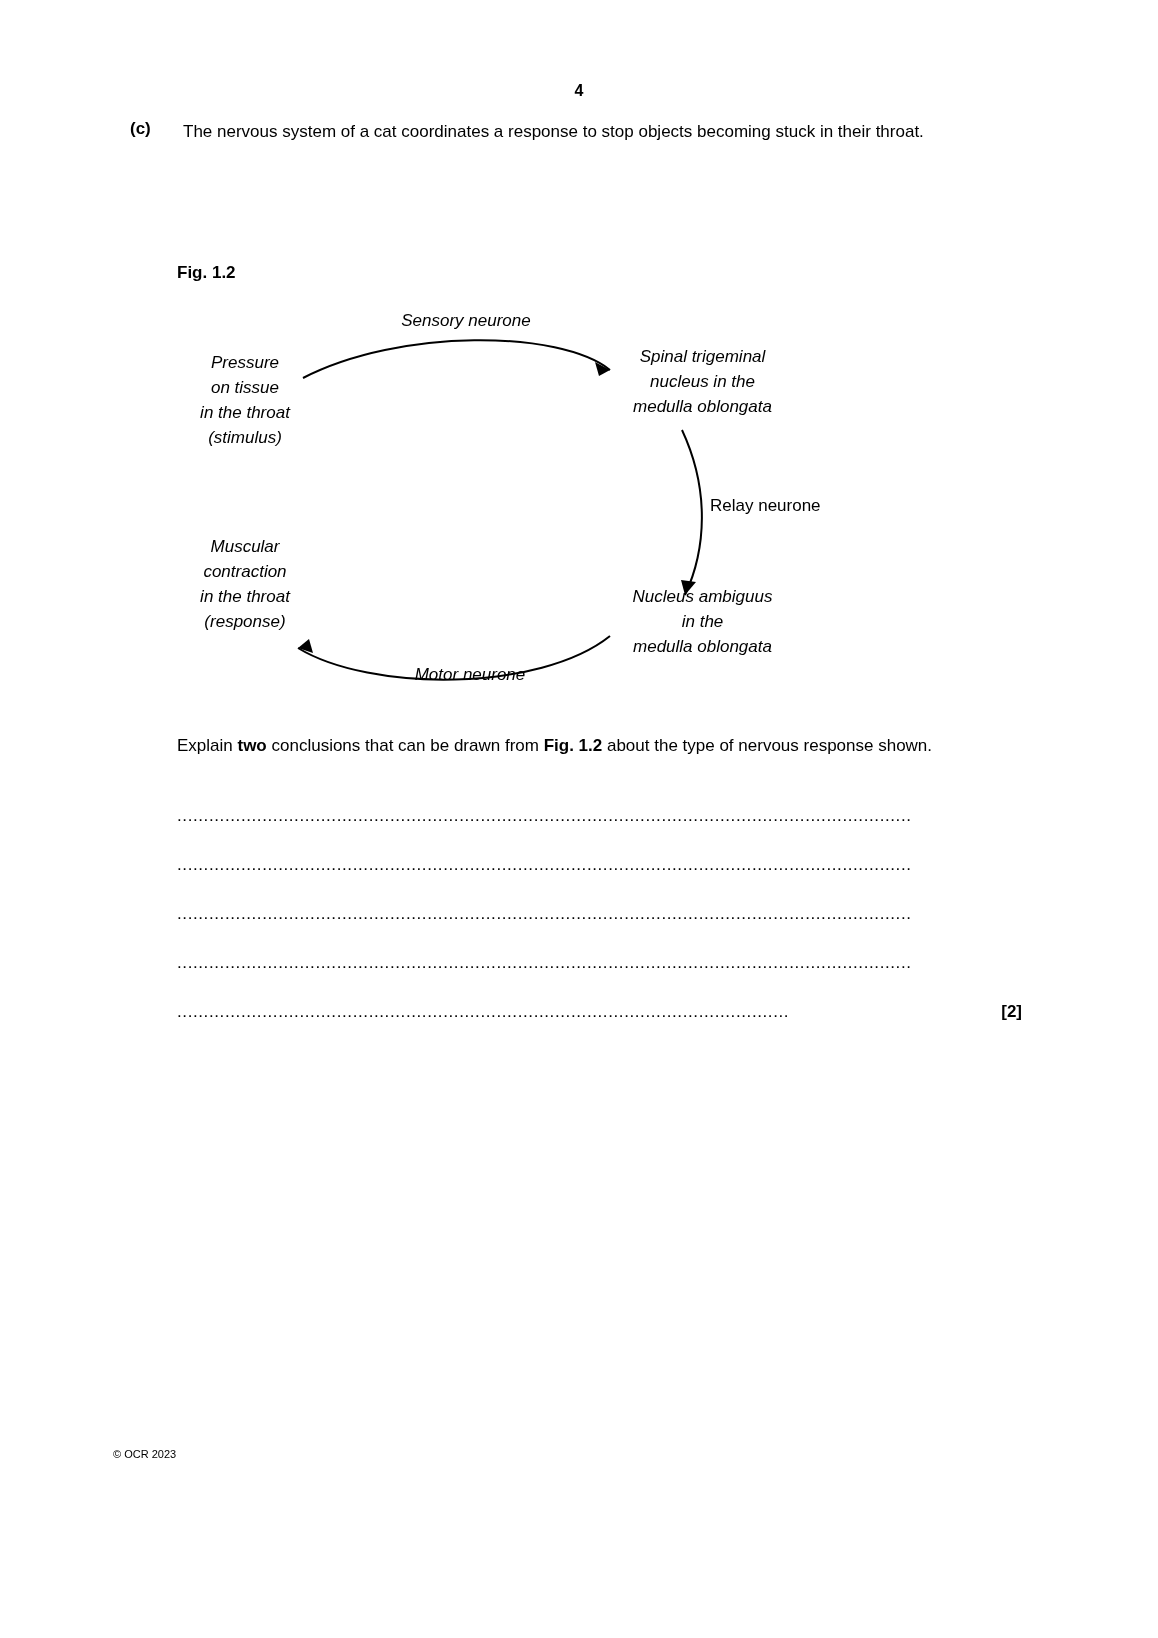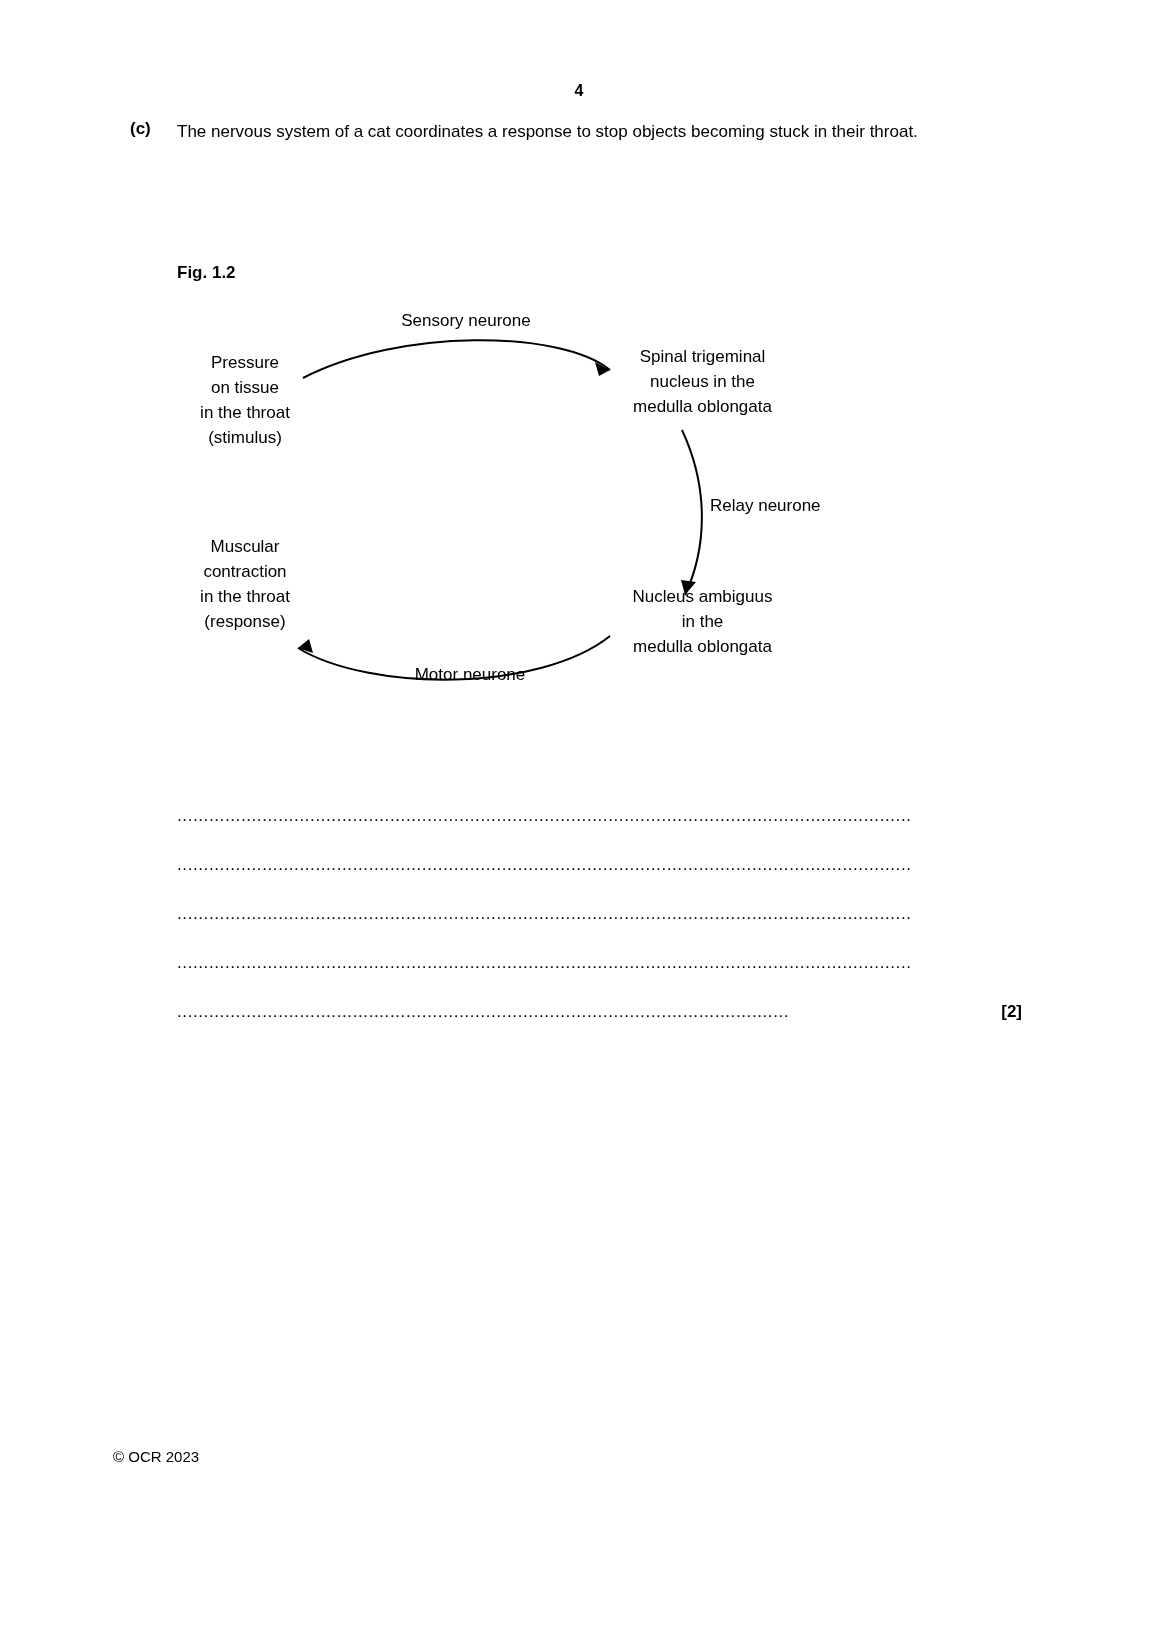--- a/index.html
+++ b/index.html
@@ -39,21 +39,21 @@
   }
   .q-body {
     position: absolute;
     left: 177px;
     top: 119px;
     width: 842px;
     font-size: 17px;
     line-height: 26px;
   }
   .para {
-    margin: 0 0 26px 0;
+    margin: 0 0 26px 6px;
   }
   .fig-label {
     position: absolute;
     left: 177px;
     top: 263px;
     font-size: 17px;
     font-weight: bold;
   }
 
   
@@ -68,21 +68,21 @@
     position: absolute;
     left: 0;
     top: 0;
   }
   .dlabel {
     position: absolute;
     font-size: 17px;
     line-height: 25px;
     white-space: pre-line;
   }
-  .center { text-align: center; }
+  .center { text-align: center; font-style: italic; }
 
   
   .prompt {
     position: absolute;
     left: 177px;
     top: 733px;
     width: 845px;
     font-size: 17px;
     line-height: 26px;
   }
@@ -114,21 +114,21 @@
     position: absolute;
     right: 0;
     top: 0;
     font-size: 17px;
     font-weight: bold;
   }
   .footer {
     position: absolute;
     left: 113px;
     top: 1448px;
-    font-size: 15px;
+    font-size: 11px;
   }
   b { font-weight: bold; }
 </style>
 </head>
 <body>
 
 <div class="page">
 
   <div class="page-number">4</div>
 
@@ -165,20 +165,21 @@
     <div class="dlabel center" style="left:10px; top:234px; width:190px;">Muscular
 contraction
 in the throat
 (response)</div>
     <div class="dlabel center" style="left:455px; top:284px; width:215px;">Nucleus ambiguus
 in the
 medulla oblongata</div>
     <div class="dlabel center" style="left:240px; top:362px; width:180px;">Motor neurone</div>
   </div>
 
+  <div class="prompt"><span>Explain </span><b>two</b><span> conclusions that can be drawn from </span><b>Fig. 1.2</b><span> about the type of nervous response shown.</span></div>
 
   <div class="answer-lines">
     <div class="ans-row">
       <div class="dots">..........................................................................................................................................</div>
     </div>
     <div class="ans-row">
       <div class="dots">..........................................................................................................................................</div>
     </div>
     <div class="ans-row">
       <div class="dots">..........................................................................................................................................</div>

